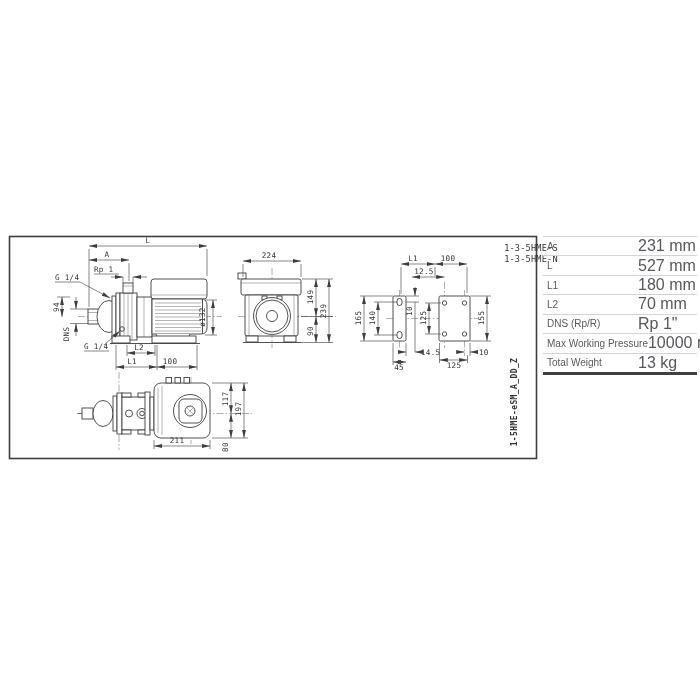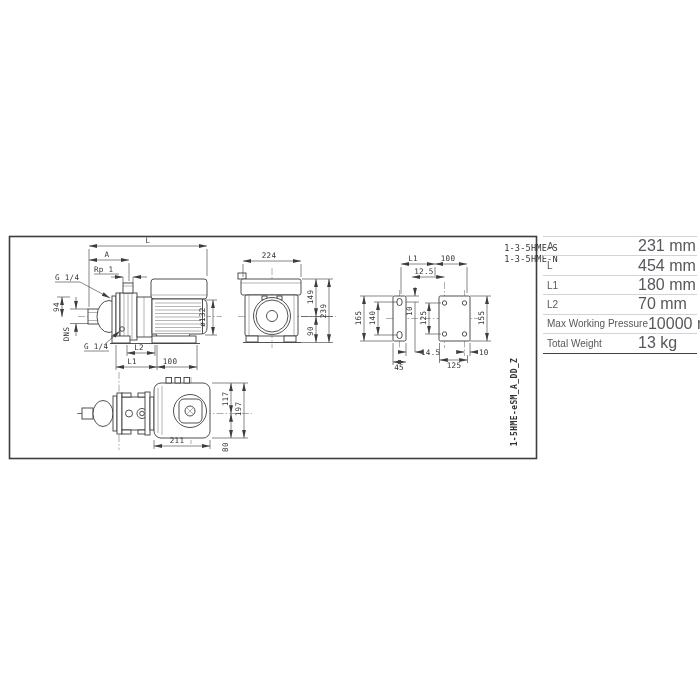--- a/index.html
+++ b/index.html
@@ -14,21 +14,21 @@
   .h{fill:none;stroke:#585858;stroke-width:0.45;}
   text.t{font-family:"DejaVu Sans Mono","Liberation Mono",monospace;font-size:7.6px;
          fill:#333;text-anchor:middle;letter-spacing:0.3px;}
   text.tm{font-size:8.6px;letter-spacing:0.2px;}
   text.tv{font-weight:bold;font-size:8px;letter-spacing:0.4px;}
   text.ts{text-anchor:start;}
   
   .spec{position:absolute;left:543px;top:236px;width:154px;}
   .spec .row{display:flex;align-items:center;height:18.43px;
              border-top:1px solid #d3d3d5;}
-  .spec .row:last-child{border-bottom:1px solid #404040;}
+  .spec .row:last-child{border-bottom:3px solid #404040;}
   .spec .lbl{flex:0 0 91px;padding-left:4px;font-size:10px;color:#57585c;
              white-space:nowrap;}
   .spec .val{font-size:16px;color:#57585c;white-space:nowrap;}
 </style>
 </head>
 <body>
 
 <svg class="draw" width="700" height="700" viewBox="0 0 700 700">
   <defs>
     <marker id="ar" markerUnits="userSpaceOnUse" markerWidth="9" markerHeight="7" refX="8.3" refY="3.5" orient="auto-start-reverse">
@@ -265,33 +265,37 @@
 </svg>
 
 <div class="spec">
   <div class="row">
     <div class="lbl">A</div>
     <div class="val">231 mm</div>
   </div>
 
   <div class="row">
     <div class="lbl">L</div>
-    <div class="val">454 mm</div>
+    <div class="val">527 mm</div>
   </div>
 
   <div class="row">
     <div class="lbl">L1</div>
     <div class="val">180 mm</div>
   </div>
 
   <div class="row">
     <div class="lbl">L2</div>
     <div class="val">70 mm</div>
   </div>
 
+  <div class="row">
+    <div class="lbl">DNS (Rp/R)</div>
+    <div class="val">Rp 1"</div>
+  </div>
 
   <div class="row">
     <div class="lbl">Max Working Pressure</div>
     <div class="val">10000 mbar</div>
   </div>
 
   <div class="row">
     <div class="lbl">Total Weight</div>
     <div class="val">13 kg</div>
   </div>

